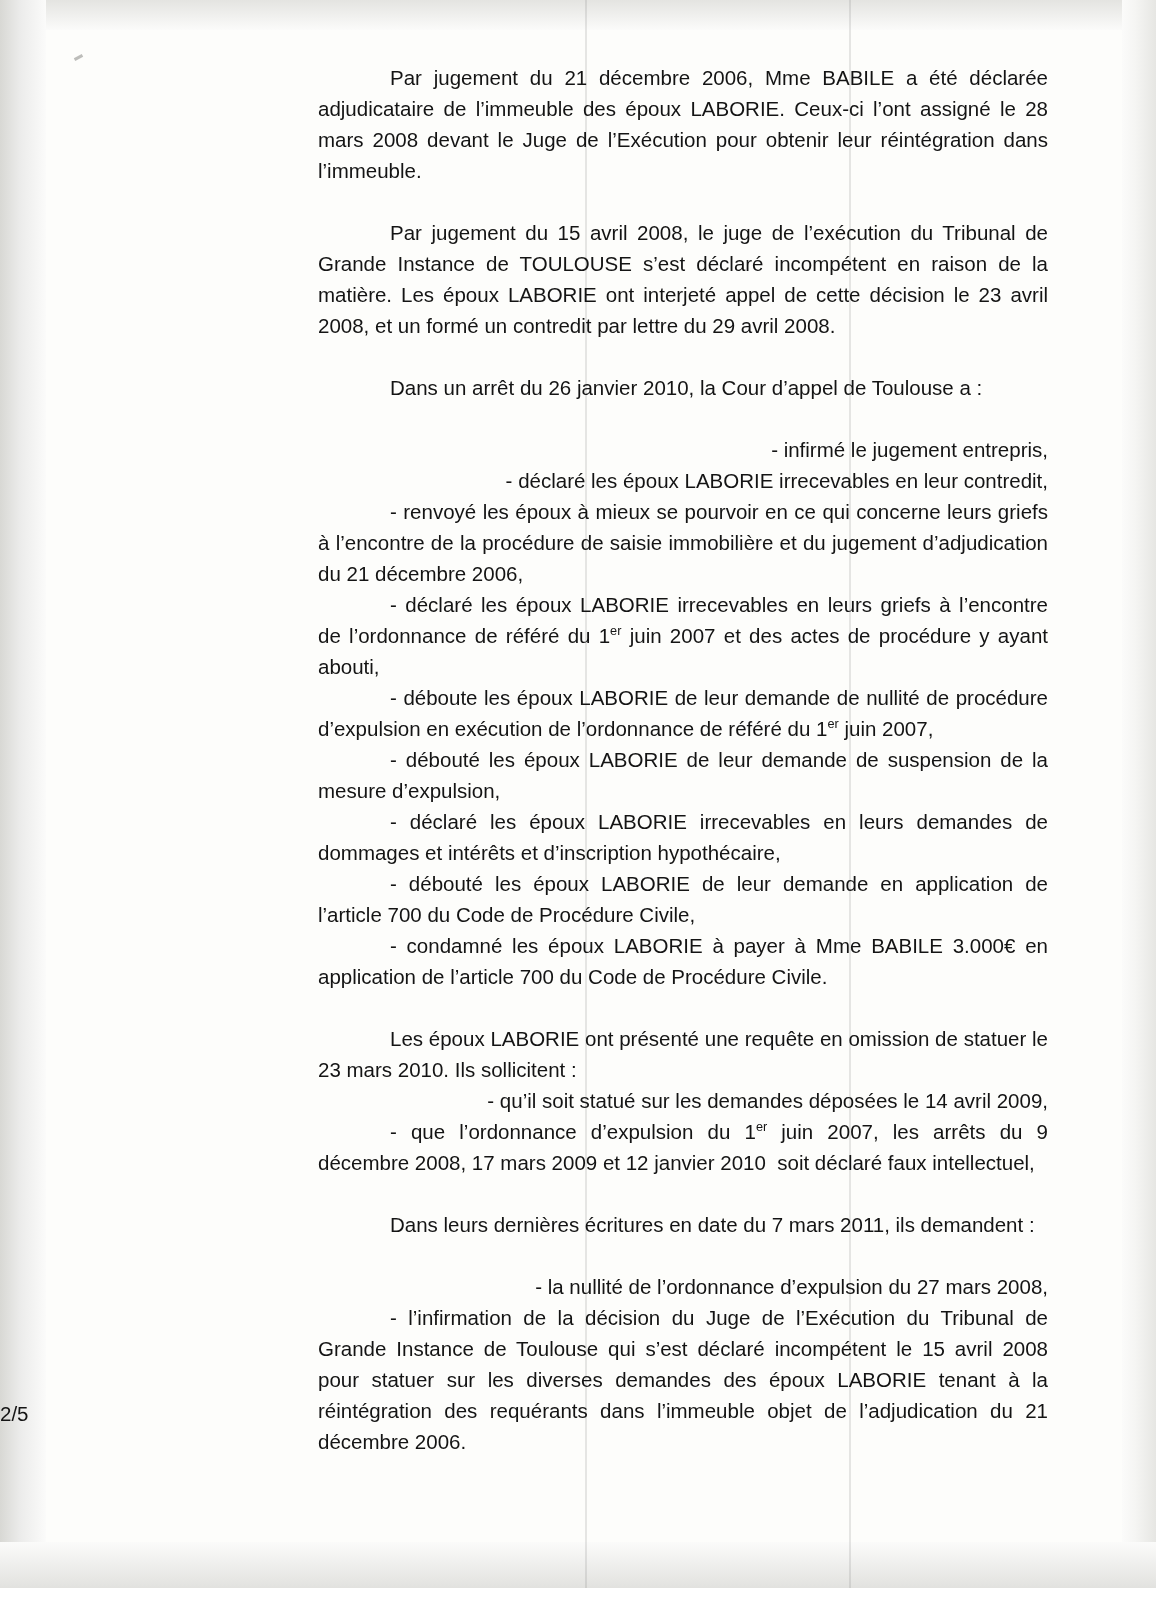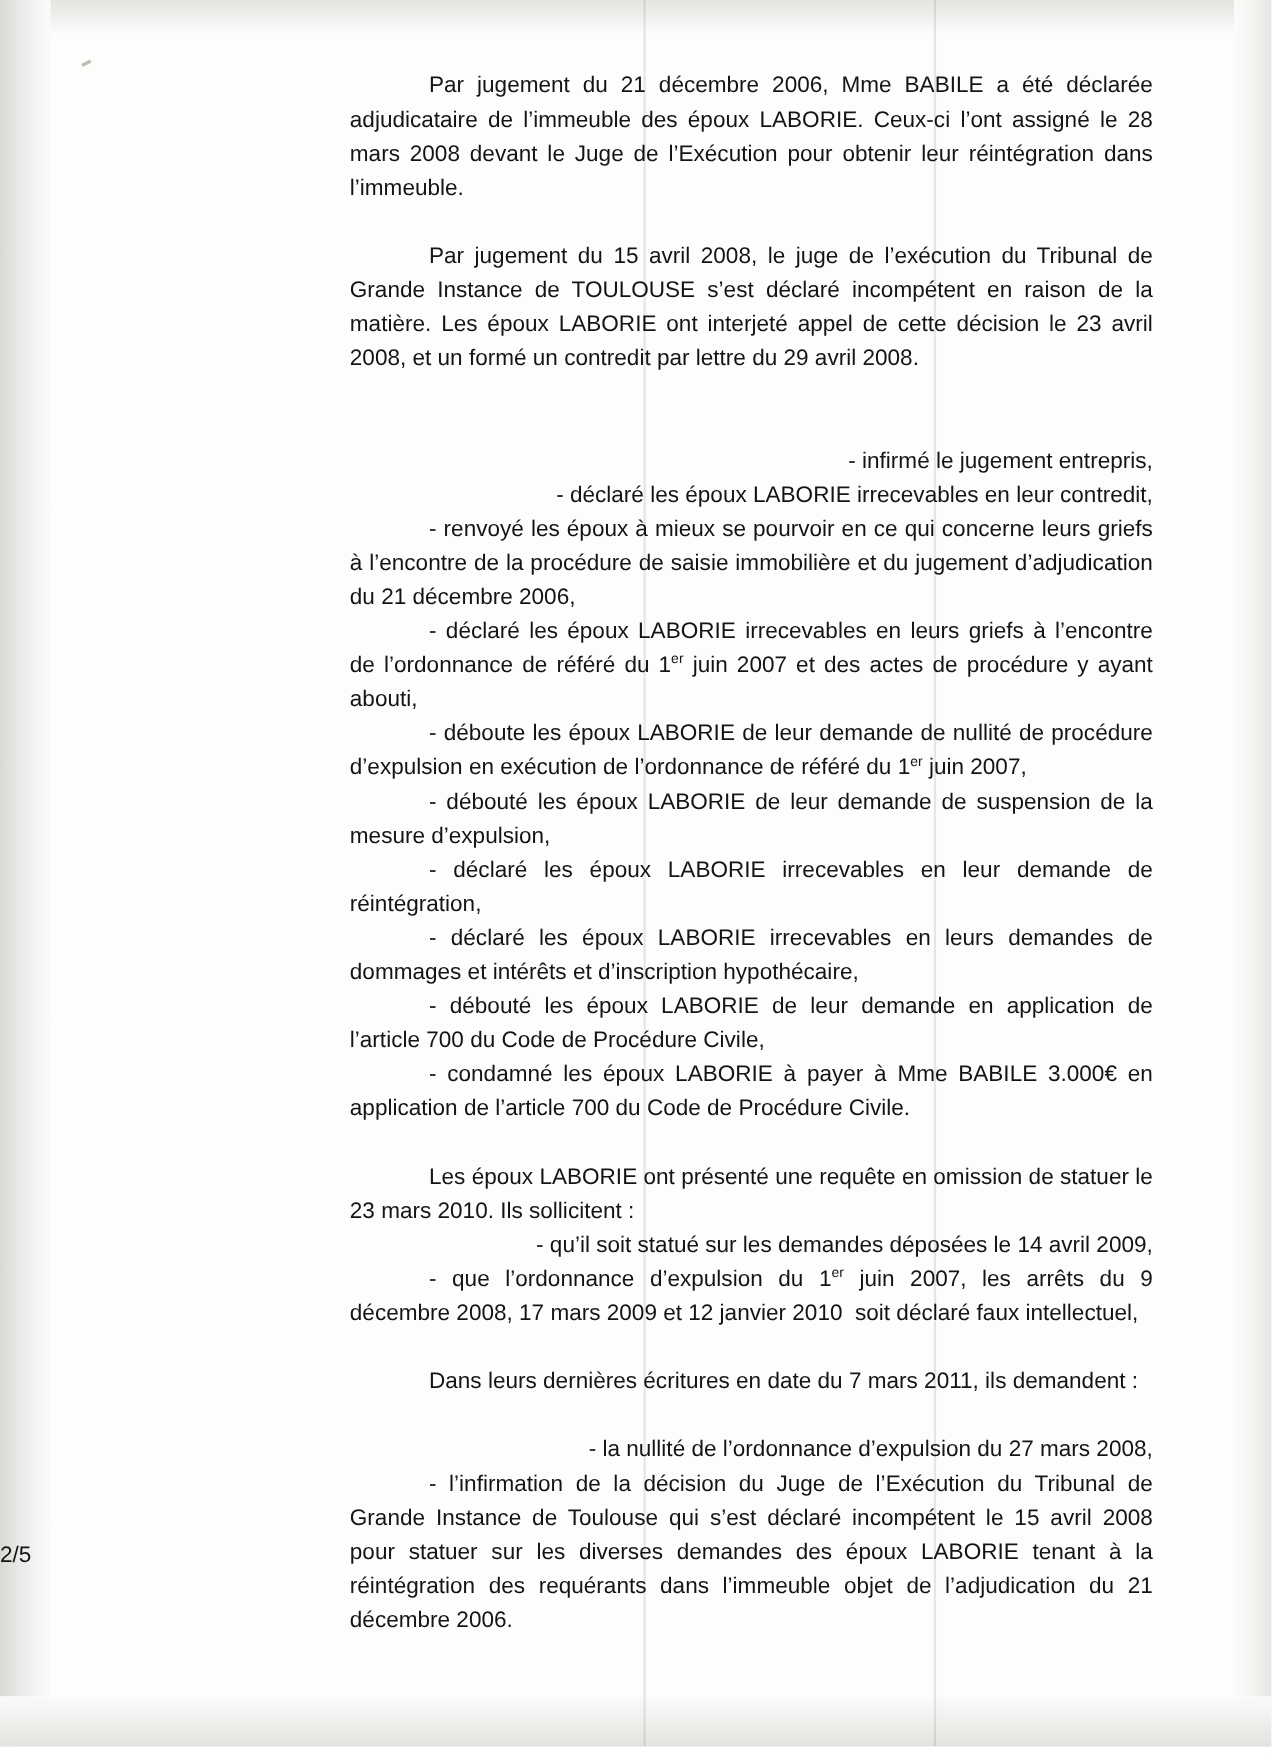--- a/index.html
+++ b/index.html
@@ -109,29 +109,29 @@
   <div class="speck" style="left:74px; top:56px; width:9px; height:3px; transform:rotate(-28deg);"></div>
 
   <div class="content">
 
     <p class="indent">Par jugement du 21 décembre 2006, Mme BABILE a été déclarée adjudicataire de l’immeuble des époux LABORIE. Ceux-ci l’ont assigné le 28 mars 2008 devant le Juge de l’Exécution pour obtenir leur réintégration dans l’immeuble.</p>
     <div class="gap-s"></div>
 
     <p class="indent">Par jugement du 15 avril 2008, le juge de l’exécution du Tribunal de Grande Instance de TOULOUSE s’est déclaré incompétent en raison de la matière. Les époux LABORIE ont interjeté appel de cette décision le 23 avril 2008, et un formé un contredit par lettre du 29 avril 2008.</p>
     <div class="gap-s"></div>
 
+    <p class="indent">Dans un arrêt du 26 janvier 2010, la Cour d’appel de Toulouse a :</p>
     <div class="gap-s"></div>
 
     <p class="indent no-justify">- infirmé le jugement entrepris,</p>
     <p class="indent no-justify">- déclaré les époux LABORIE irrecevables en leur contredit,</p>
     <p class="indent">- renvoyé les époux à mieux se pourvoir en ce qui concerne leurs griefs à l’encontre de la procédure de saisie immobilière et du jugement d’adjudication du 21 décembre 2006,</p>
     <p class="indent">- déclaré les époux LABORIE irrecevables en leurs griefs à l’encontre de l’ordonnance de référé du 1<sup>er</sup> juin 2007 et des actes de procédure y ayant abouti,</p>
     <p class="indent">- déboute les époux LABORIE de leur demande de nullité de procédure d’expulsion en exécution de l’ordonnance de référé du 1<sup>er</sup> juin 2007,</p>
     <p class="indent">- débouté les époux LABORIE de leur demande de suspension de la mesure d’expulsion,</p>
-    <p class="indent">- déclaré les époux LABORIE irrecevables en leur demande de réintégration,</p>
     <p class="indent">- déclaré les époux LABORIE irrecevables en leurs demandes de dommages et intérêts et d’inscription hypothécaire,</p>
     <p class="indent">- débouté les époux LABORIE de leur demande en application de l’article 700 du Code de Procédure Civile,</p>
     <p class="indent">- condamné les époux LABORIE à payer à Mme BABILE 3.000€ en application de l’article 700 du Code de Procédure Civile.</p>
     <div class="gap-s"></div>
 
     <p class="indent">Les époux LABORIE ont présenté une requête en omission de statuer le 23 mars 2010. Ils sollicitent :</p>
     <p class="indent no-justify">- qu’il soit statué sur les demandes déposées le 14 avril 2009,</p>
     <p class="indent">- que l’ordonnance d’expulsion du 1<sup>er</sup> juin 2007, les arrêts du 9 décembre 2008, 17 mars 2009 et 12 janvier 2010&nbsp; soit déclaré faux intellectuel,</p>
     <div class="gap-s"></div>
 

